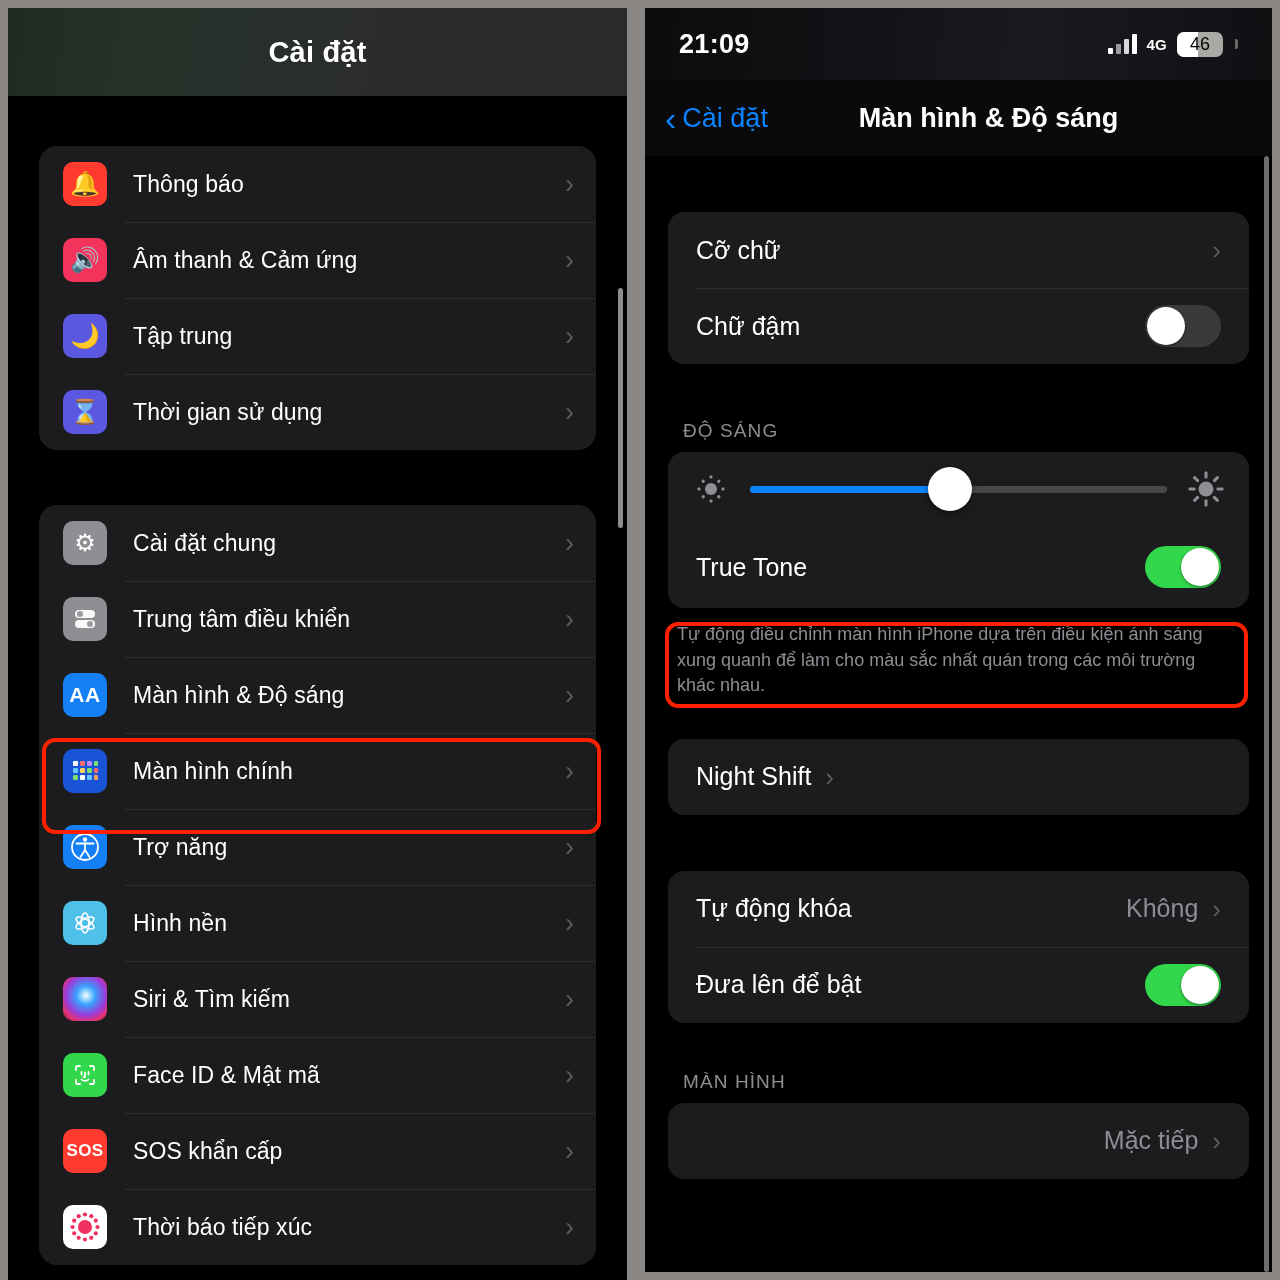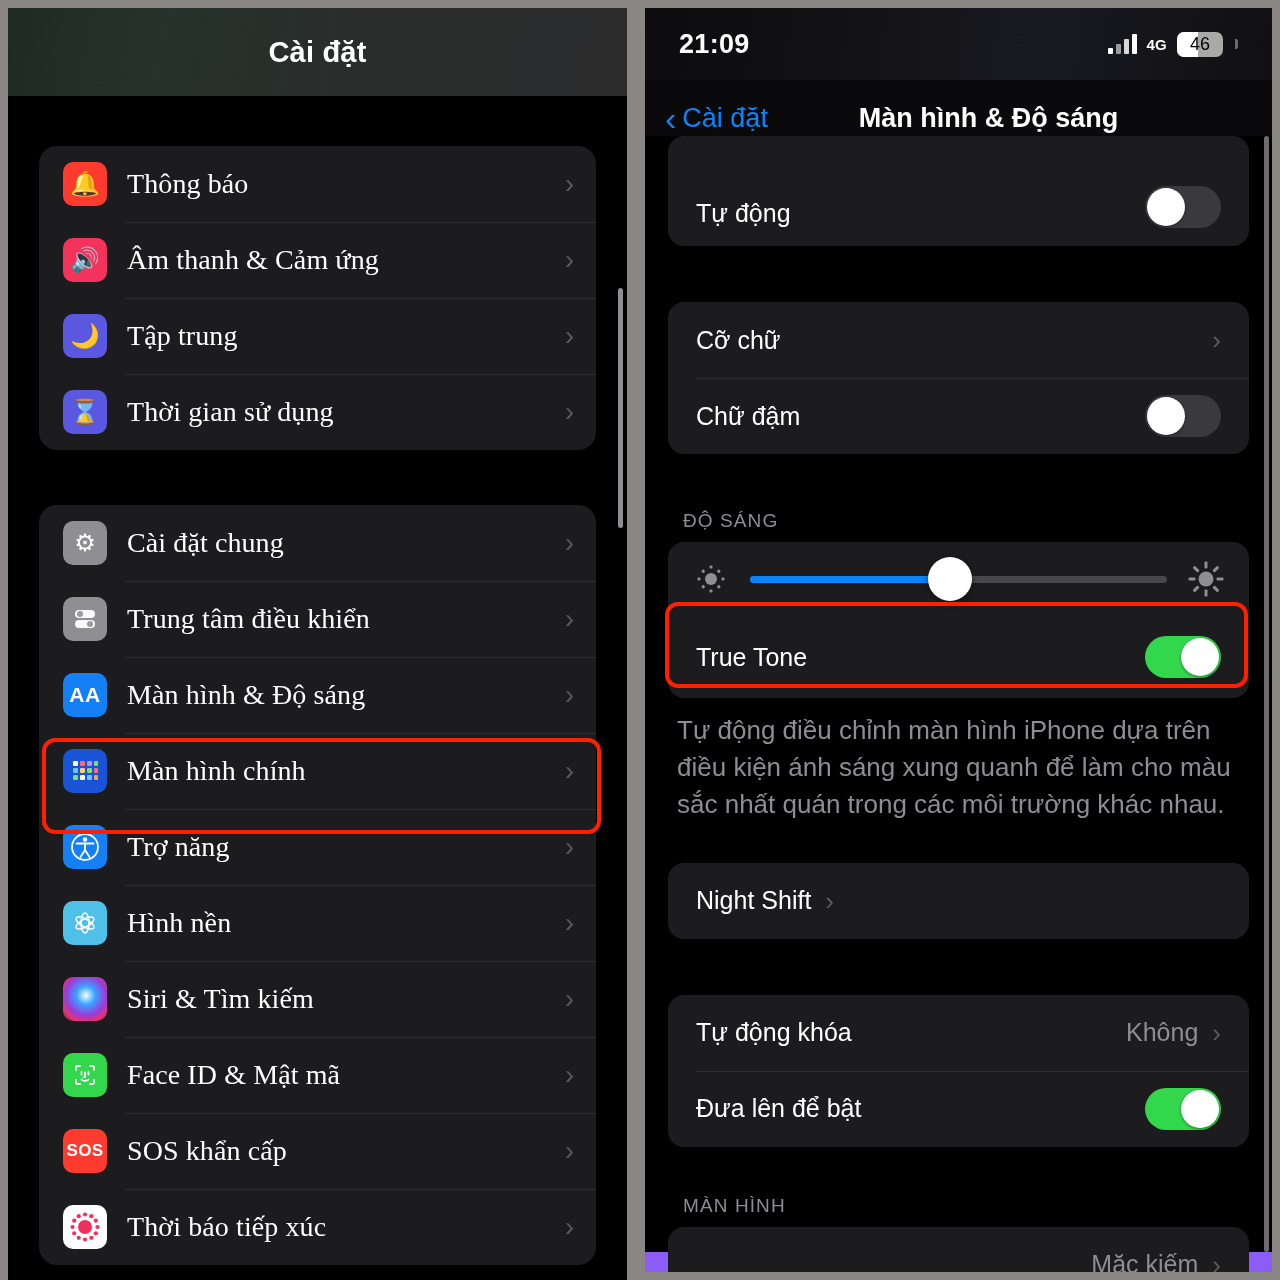--- a/index.html
+++ b/index.html
@@ -43,21 +43,21 @@
   .row + .row::before {
     content: ""; position: absolute; left: 86px; right: 0; top: 0;
     height: 1px; background: #2e2e31;
   }
   .app-icon {
     width: 44px; height: 44px; border-radius: 10px; flex: 0 0 44px;
     display: flex; align-items: center; justify-content: center;
     position: relative; overflow: hidden;
   }
   .row-label {
-    margin-left: 20px; color: #fff; font-size: 28px; letter-spacing: .1px; white-space: nowrap; font-family: Liberation Serif, serif;
+    margin-left: 26px; color: #fff; font-size: 23px; letter-spacing: .1px; white-space: nowrap;
   }
   .chev {
     margin-left: auto; color: #5b5b60; font-size: 27px; line-height: 1; font-weight: 400;
   }
   .row.hl { }
   .hl-box {
     position: absolute; border: 4px solid #ff2000; border-radius: 13px;
     pointer-events: none;
   }
 
@@ -67,21 +67,21 @@
     background: #8e8e92; border-radius: 3px;
   }
 
   
   .divider { position: absolute; left: 627px; top: 0; width: 10px; height: 1280px; background: #8a8683; }
 
   
   .panel-right {
     position: absolute; left: 645px; top: 8px;
     width: 627px; height: 1264px;
-    background: #8b5cf6; overflow: hidden;
+    background: #000000; overflow: hidden;
   }
   .statusbar {
     height: 72px; position: relative;
     background: linear-gradient(95deg,#0c0c0e 0%, #141418 40%, #191a20 62%, #101013 100%);
     display: flex; align-items: center; padding: 0 34px;
   }
   .clock { color: #fff; font-size: 27px; font-weight: 700; letter-spacing: .3px; }
   .status-right { margin-left: auto; display: flex; align-items: center; gap: 10px; }
   .bars { display: flex; align-items: flex-end; gap: 3px; height: 20px; }
   .bars i { display: block; width: 5px; background: #fff; border-radius: 1px; }
@@ -142,21 +142,21 @@
     background: #fff; box-shadow: 0 1px 3px rgba(0,0,0,.45);
   }
   .toggle.off .knob { left: 2px; }
   .toggle.on  .knob { left: 36px; }
 
   .sec-hdr {
     color: #8d8d93; font-size: 19px; letter-spacing: 1.1px;
     padding: 0 23px 10px 38px; text-transform: uppercase;
   }
   .footnote {
-    color: #8d8d93; font-size: 26px; line-height: 1.42;
+    color: #8d8d93; font-size: 18px; line-height: 1.42;
     padding: 14px 40px 0 32px;
   }
 
   
   .sliderrow { display: flex; align-items: center; padding: 0 26px; height: 74px; }
   .sun { flex: 0 0 34px; height: 34px; position: relative; }
   .sun .core { position: absolute; left: 50%; top: 50%; transform: translate(-50%,-50%);
                border-radius: 50%; background: #8e8e93; }
   .sun.small .core { width: 12px; height: 12px; }
   .sun.big .core   { width: 15px; height: 15px; }
@@ -400,28 +400,20 @@
     <div class="navbar-r">
       <div class="back">
         <span class="back-chev">‹</span>
         <span class="back-label">Cài đặt</span>
       </div>
       <div class="navbar-title">Màn hình &amp; Độ sáng</div>
     </div>
 
     <div class="rbody">
 
-      <div class="rgroup" style="margin-top:-20px;">
-        <div class="rrow" style="height:110px; align-items:flex-end; padding-bottom:18px;">
-          <div class="rrow-label">Tự động</div>
-          <div class="toggle off">
-              <div class="knob"></div>
-            </div>
-        </div>
-      </div>
 
       <div class="spacer-56"></div>
 
       <div class="rgroup">
         <div class="rrow">
           <div class="rrow-label">Cỡ chữ</div>
           <div class="rchev" style="margin-left:auto;">›</div>
         </div>
         <div class="rrow">
           <div class="rrow-label">Chữ đậm</div>
@@ -495,21 +487,21 @@
               <div class="knob"></div>
             </div>
         </div>
       </div>
 
       <div class="spacer-48"></div>
 
       <div class="sec-hdr">MÀN HÌNH</div>
       <div class="rgroup">
         <div class="rrow">
-          <div class="rrow-value">Mặc kiếm</div>
+          <div class="rrow-value">Mặc tiếp</div>
           <div class="rchev">›</div>
         </div>
       </div>
 
       <div class="hl-box" style="left:20px; top:466px; width:583px; height:86px;"></div>
 
       <div class="rscroll"></div>
     </div>
   </div>
 </div>

